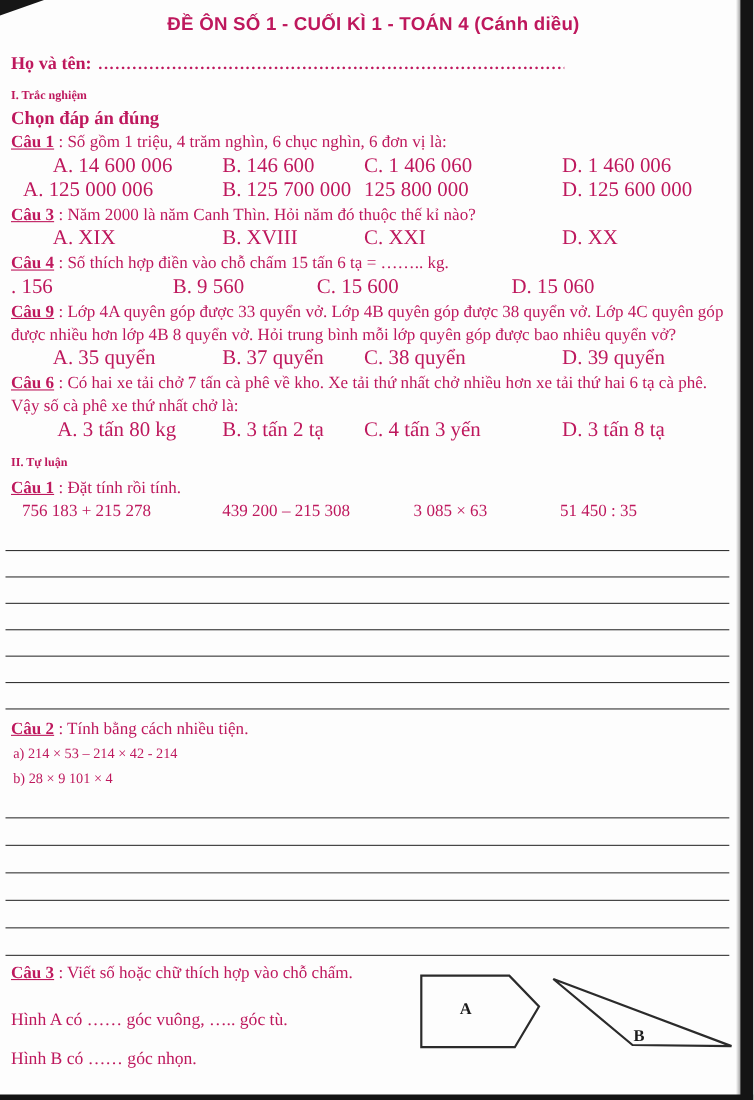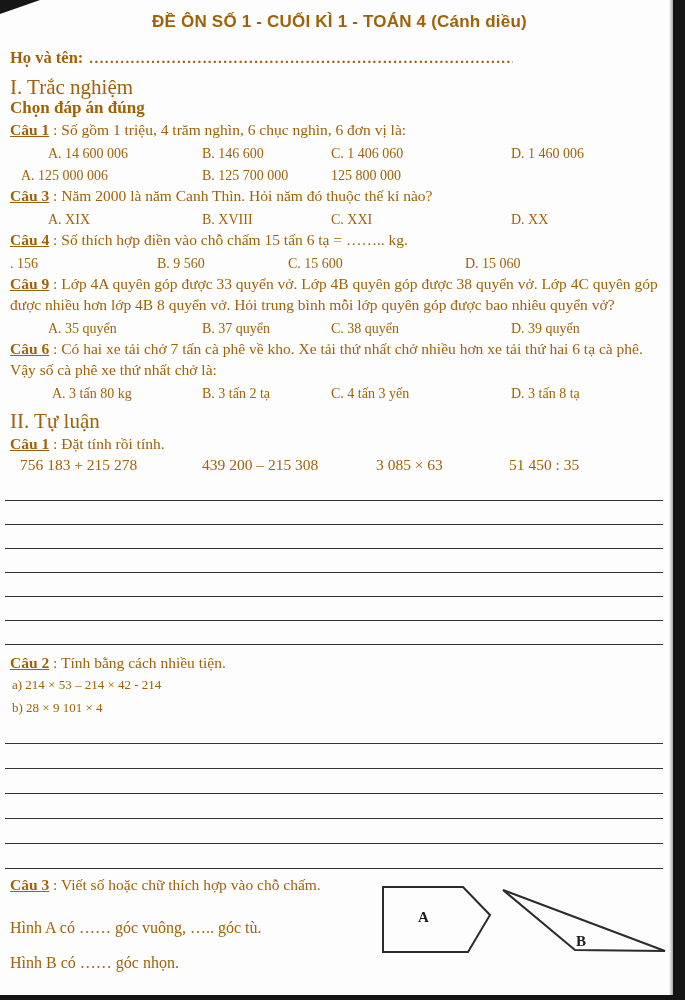--- a/index.html
+++ b/index.html
@@ -1,45 +1,45 @@
 <!DOCTYPE html>
 <html><head>
 <meta charset="utf-8">
 <style>
   html,body{margin:0;padding:0;background:#e8e8e8;}
   .page{
     position:relative;
     width:685px;height:1000px;
     background:#fdfdfd;
     font-family:"Liberation Serif", serif;
-    color:#a16207;
+    color:#be185d;
     overflow:hidden;
     box-sizing:border-box;
   }
   .content{position:relative;padding:8px 16px 0 10px;box-sizing:border-box;}
 
   .title{
     font-family:"Liberation Sans", sans-serif;
     font-weight:bold;font-size:17px;
     text-align:center;margin-top:4px;
     letter-spacing:0.2px;
   }
   .name-row{display:flex;align-items:baseline;margin-top:16px;font-size:16.5px;font-weight:bold;}
   .name-label{white-space:nowrap;margin-right:6px;}
   .name-dots{width:424px;overflow:hidden;white-space:nowrap;letter-spacing:1.4px;font-size:15px;}
 
-  .sec-head{font-weight:normal;font-size:21px;margin-top:9px;line-height:21px;}
+  .sec-head{font-weight:bold;font-size:11px;margin-top:9px;line-height:21px;}
   .sec-sub{font-weight:bold;font-size:17px;line-height:20px;}
 
   .q{font-size:15.5px;line-height:21px;margin-top:1px;}
   .qlabel{font-weight:bold;text-decoration:underline;}
 
   .opts{
     display:grid;grid-template-columns:154px 129px 180px 1fr;
-    padding-left:38px;font-size:14px;height:22px;align-items:end;
+    padding-left:38px;font-size:19px;height:22px;align-items:end;
   }
   .opts.v2{padding-left:11px;grid-template-columns:181px 129px 180px 1fr;}
   .opts.v4{padding-left:0;grid-template-columns:147px 131px 177px 1fr;}
   .opts.v6{padding-left:42px;grid-template-columns:150px 129px 180px 1fr;}
   .opts span{white-space:nowrap;overflow:visible;}
 
   .exprs{
     display:grid;grid-template-columns:182px 174px 133px 1fr;
     padding-left:10px;font-size:15.5px;height:21px;margin-top:2px;
   }
@@ -95,20 +95,21 @@
       <span>A. 14 600 006</span>
       <span>B. 146 600</span>
       <span>C. 1 406 060</span>
       <span>D. 1 460 006</span>
     </div>
 
     <div class="opts v2">
       <span>A. 125 000 006</span>
       <span>B. 125 700 000</span>
       <span>125 800 000</span>
+      <span>D. 125 600 000</span>
     </div>
 
     <div class="q">
       <span class="qlabel">Câu 3</span><span> : Năm 2000 là năm Canh Thìn. Hỏi năm đó thuộc thế kỉ nào?</span>
     </div>
     <div class="opts">
       <span>A. XIX</span>
       <span>B. XVIII</span>
       <span>C. XXI</span>
       <span>D. XX</span>

